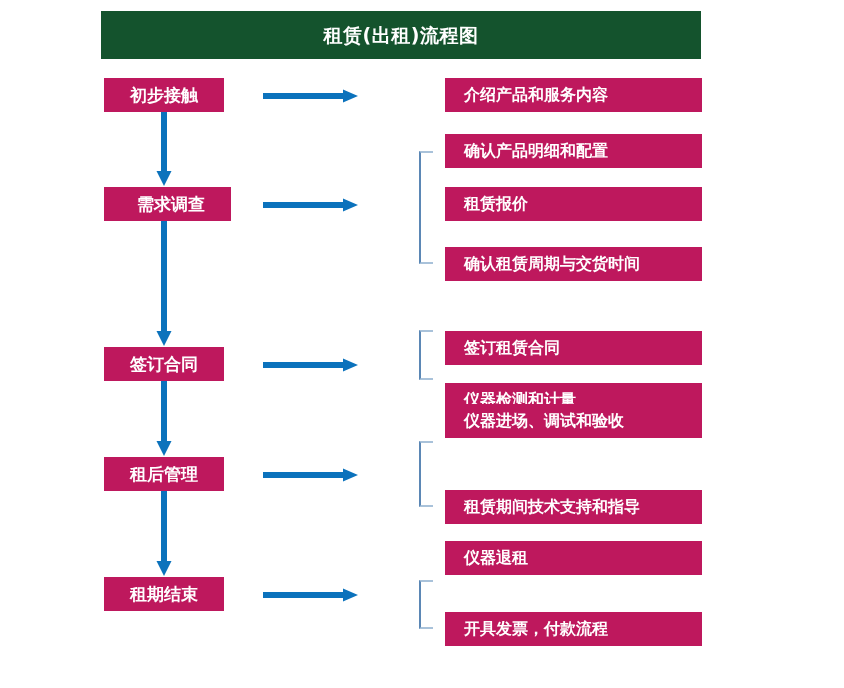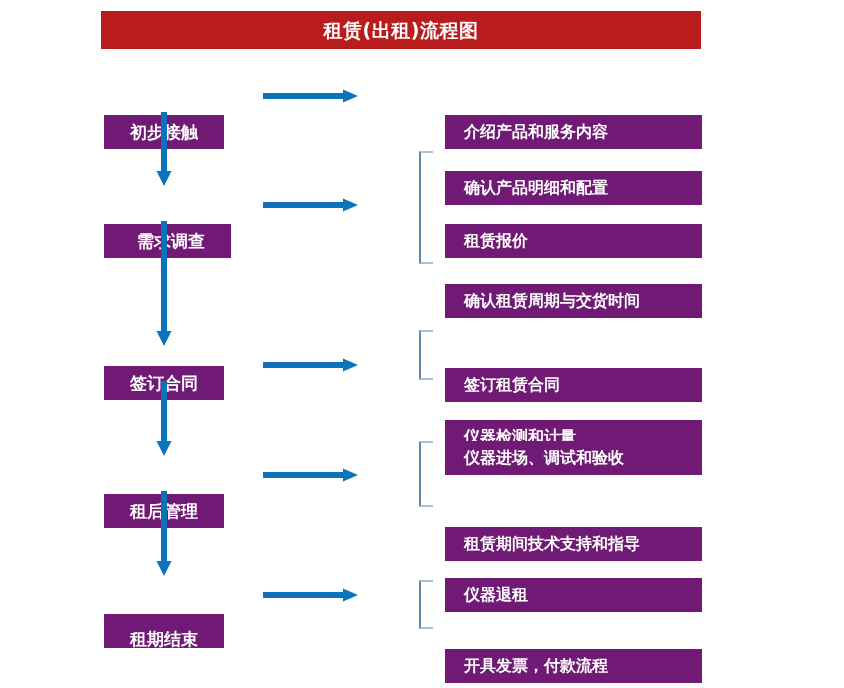--- a/index.html
+++ b/index.html
@@ -15,42 +15,41 @@
     font-family: "DejaVu Sans", "Liberation Sans", sans-serif;
     overflow: hidden;
   }
 
   
   .title-bar {
     position: absolute;
     left: 101px;
     top: 11px;
     width: 600px;
-    height: 38px;
-    background: #b91c1c;
+    height: 48px;
+    background: #14532d;
     display: flex;
     align-items: center;
     justify-content: center;
   }
   .title-bar .title-text {
     color: #ffffff;
     font-size: 19px;
     font-weight: bold;
     letter-spacing: 0.5px;
     line-height: 1;
   }
 
   
   .box {
     position: absolute;
-    background: #701a75;
+    background: #be185d;
     display: flex;
     align-items: center;
     height: 34px;
-    margin-top: 37px;
   }
   .box .box-label {
     color: #ffffff;
     font-weight: bold;
     line-height: 1;
     white-space: nowrap;
   }
 
   
   .stage-box {
@@ -104,27 +103,27 @@
   <div class="title-bar">
     <span class="title-text">租赁(出租)流程图</span>
   </div>
 
   <div class="box stage-box" style="top:78px;">
     <span class="box-label">初步接触</span>
   </div>
   <div class="box stage-box" style="top:187px;padding-left:7px;">
     <span class="box-label">需求调查</span>
   </div>
-  <div class="box stage-box" style="top:329px;">
+  <div class="box stage-box" style="top:347px;">
     <span class="box-label">签订合同</span>
   </div>
   <div class="box stage-box" style="top:457px;align-items:center;">
     <span class="box-label">租后管理</span>
   </div>
-  <div class="box stage-box" style="top:577px;align-items:flex-end;">
+  <div class="box stage-box" style="top:577px;">
     <span class="box-label">租期结束</span>
   </div>
 
   <div class="v-arrow" style="left:156px; top:112px; height:75px;">
     <svg width="16" height="75" viewBox="0 0 16 75" xmlns="http://www.w3.org/2000/svg">
       <rect x="5" y="0" width="6" height="61" fill="#0b72bc"></rect>
       <polygon points="0.5,59 15.5,59 8,74" fill="#0b72bc"></polygon>
     </svg>
   </div>
   <div class="v-arrow" style="left:156px; top:221px; height:126px;">

